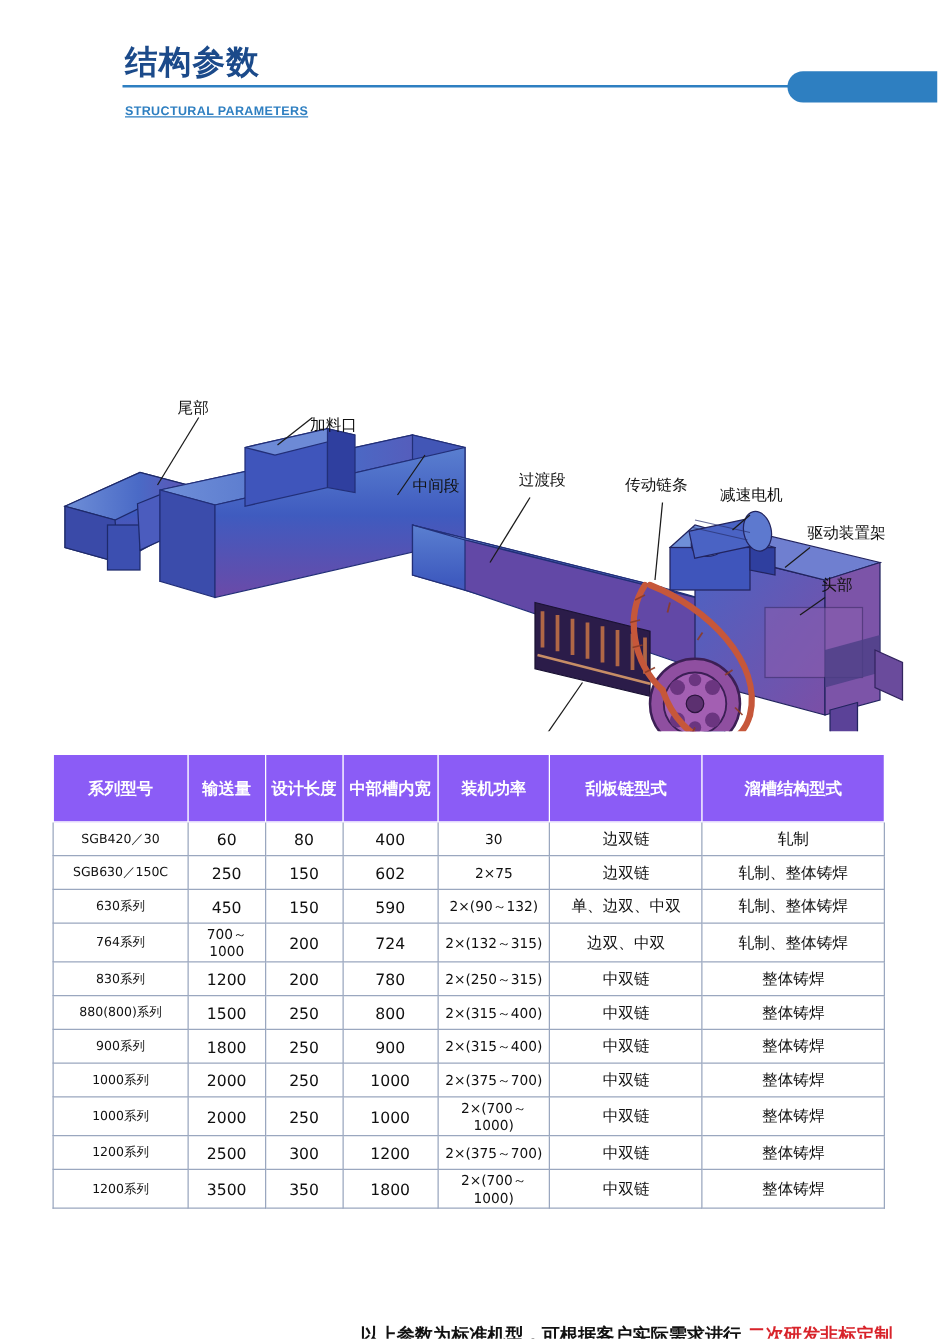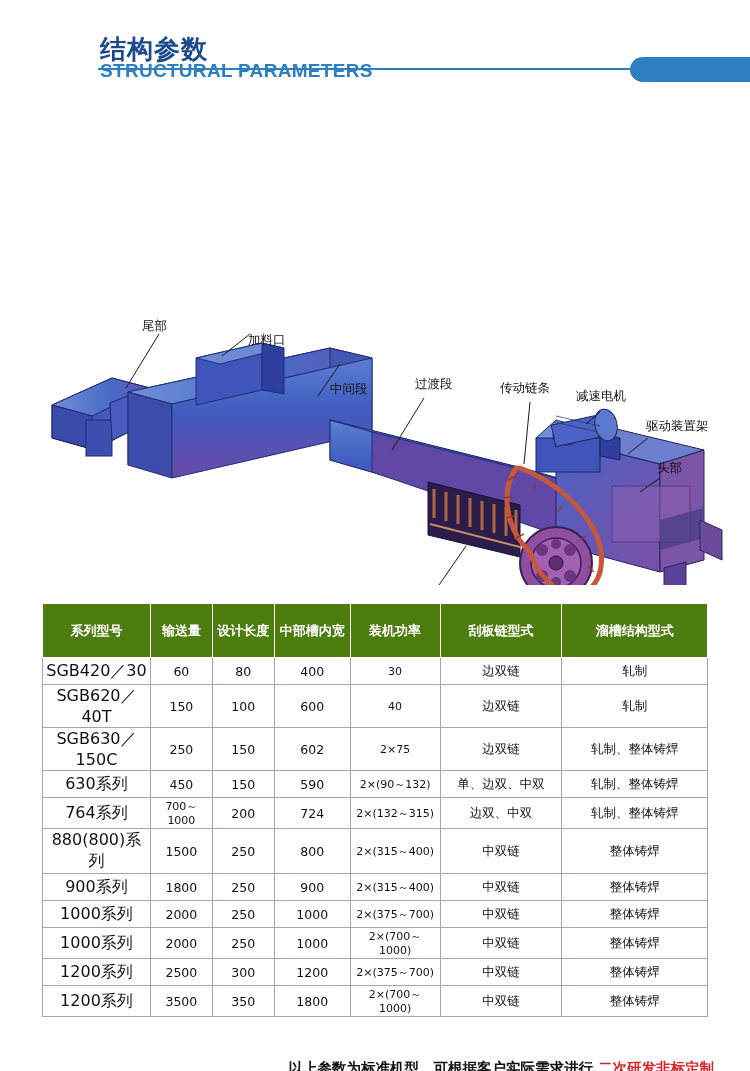--- a/index.html
+++ b/index.html
@@ -20,25 +20,26 @@
   .header-title {
     position: absolute;
     left: 100px; top: 32px;
     font-size: 26px;
     font-weight: bold;
     color: #1b4a8a;
     letter-spacing: 1px;
   }
   .header-sub {
     position: absolute;
-    left: 100px; top: 60px;
-    font-size: 19px;
+    left: 100px; top: 84px;
+    font-size: 10px;
     font-weight: bold;
     color: #2e7fc1;
     letter-spacing: 0.3px;
+    text-decoration: underline;
   }
   .header-rule {
     position: absolute;
     left: 98px; top: 68px;
     width: 560px; height: 2px;
     background: #2e7fc1;
   }
   .header-pill {
     position: absolute;
     right: 0; top: 57px;
@@ -67,40 +68,40 @@
     position: absolute;
     left: 42px; top: 603px;
     width: 666px;
   }
   table {
     border-collapse: collapse;
     width: 666px;
     font-family: "DejaVu Sans", sans-serif;
   }
   thead th {
-    background: #4d7c0f;
+    background: #8b5cf6;
     color: #ffffff;
     font-size: 13px;
     font-weight: bold;
     border: 1px solid #ffffff;
     height: 54px;
     padding: 2px 4px;
     text-align: center;
   }
   tbody td {
     border: 1px solid #9aa7bf;
     height: 27px;
     font-size: 12.5px;
     color: #111;
     text-align: center;
     padding: 1px 3px;
     background: #fff;
   }
   tbody td.small { font-size: 11px; }
-  tbody tr td:first-child { font-size: 16px; }
+  tbody tr td:first-child { font-size: 10px; }
 
   
   col.c0 { width: 108px; }
   col.c1 { width: 62px; }
   col.c2 { width: 62px; }
   col.c3 { width: 76px; }
   col.c4 { width: 90px; }
   col.c5 { width: 122px; }
   col.c6 { width: 146px; }
 
@@ -305,29 +306,20 @@
         <tr>
           <td>SGB420／30</td>
           <td>60</td>
           <td>80</td>
           <td>400</td>
           <td class="small">30</td>
           <td>边双链</td>
           <td>轧制</td>
         </tr>
         <tr>
-          <td>SGB620／40T</td>
-          <td>150</td>
-          <td>100</td>
-          <td>600</td>
-          <td class="small">40</td>
-          <td>边双链</td>
-          <td>轧制</td>
-        </tr>
-        <tr>
           <td>SGB630／150C</td>
           <td>250</td>
           <td>150</td>
           <td>602</td>
           <td class="small">2×75</td>
           <td>边双链</td>
           <td>轧制、整体铸焊</td>
         </tr>
         <tr>
           <td>630系列</td>
@@ -341,20 +333,29 @@
         <tr>
           <td>764系列</td>
           <td class="small">700～1000</td>
           <td>200</td>
           <td>724</td>
           <td class="small">2×(132～315)</td>
           <td>边双、中双</td>
           <td>轧制、整体铸焊</td>
         </tr>
         <tr>
+          <td>830系列</td>
+          <td>1200</td>
+          <td>200</td>
+          <td>780</td>
+          <td class="small">2×(250～315)</td>
+          <td>中双链</td>
+          <td>整体铸焊</td>
+        </tr>
+        <tr>
           <td>880(800)系列</td>
           <td>1500</td>
           <td>250</td>
           <td>800</td>
           <td class="small">2×(315～400)</td>
           <td>中双链</td>
           <td>整体铸焊</td>
         </tr>
         <tr>
           <td>900系列</td>

